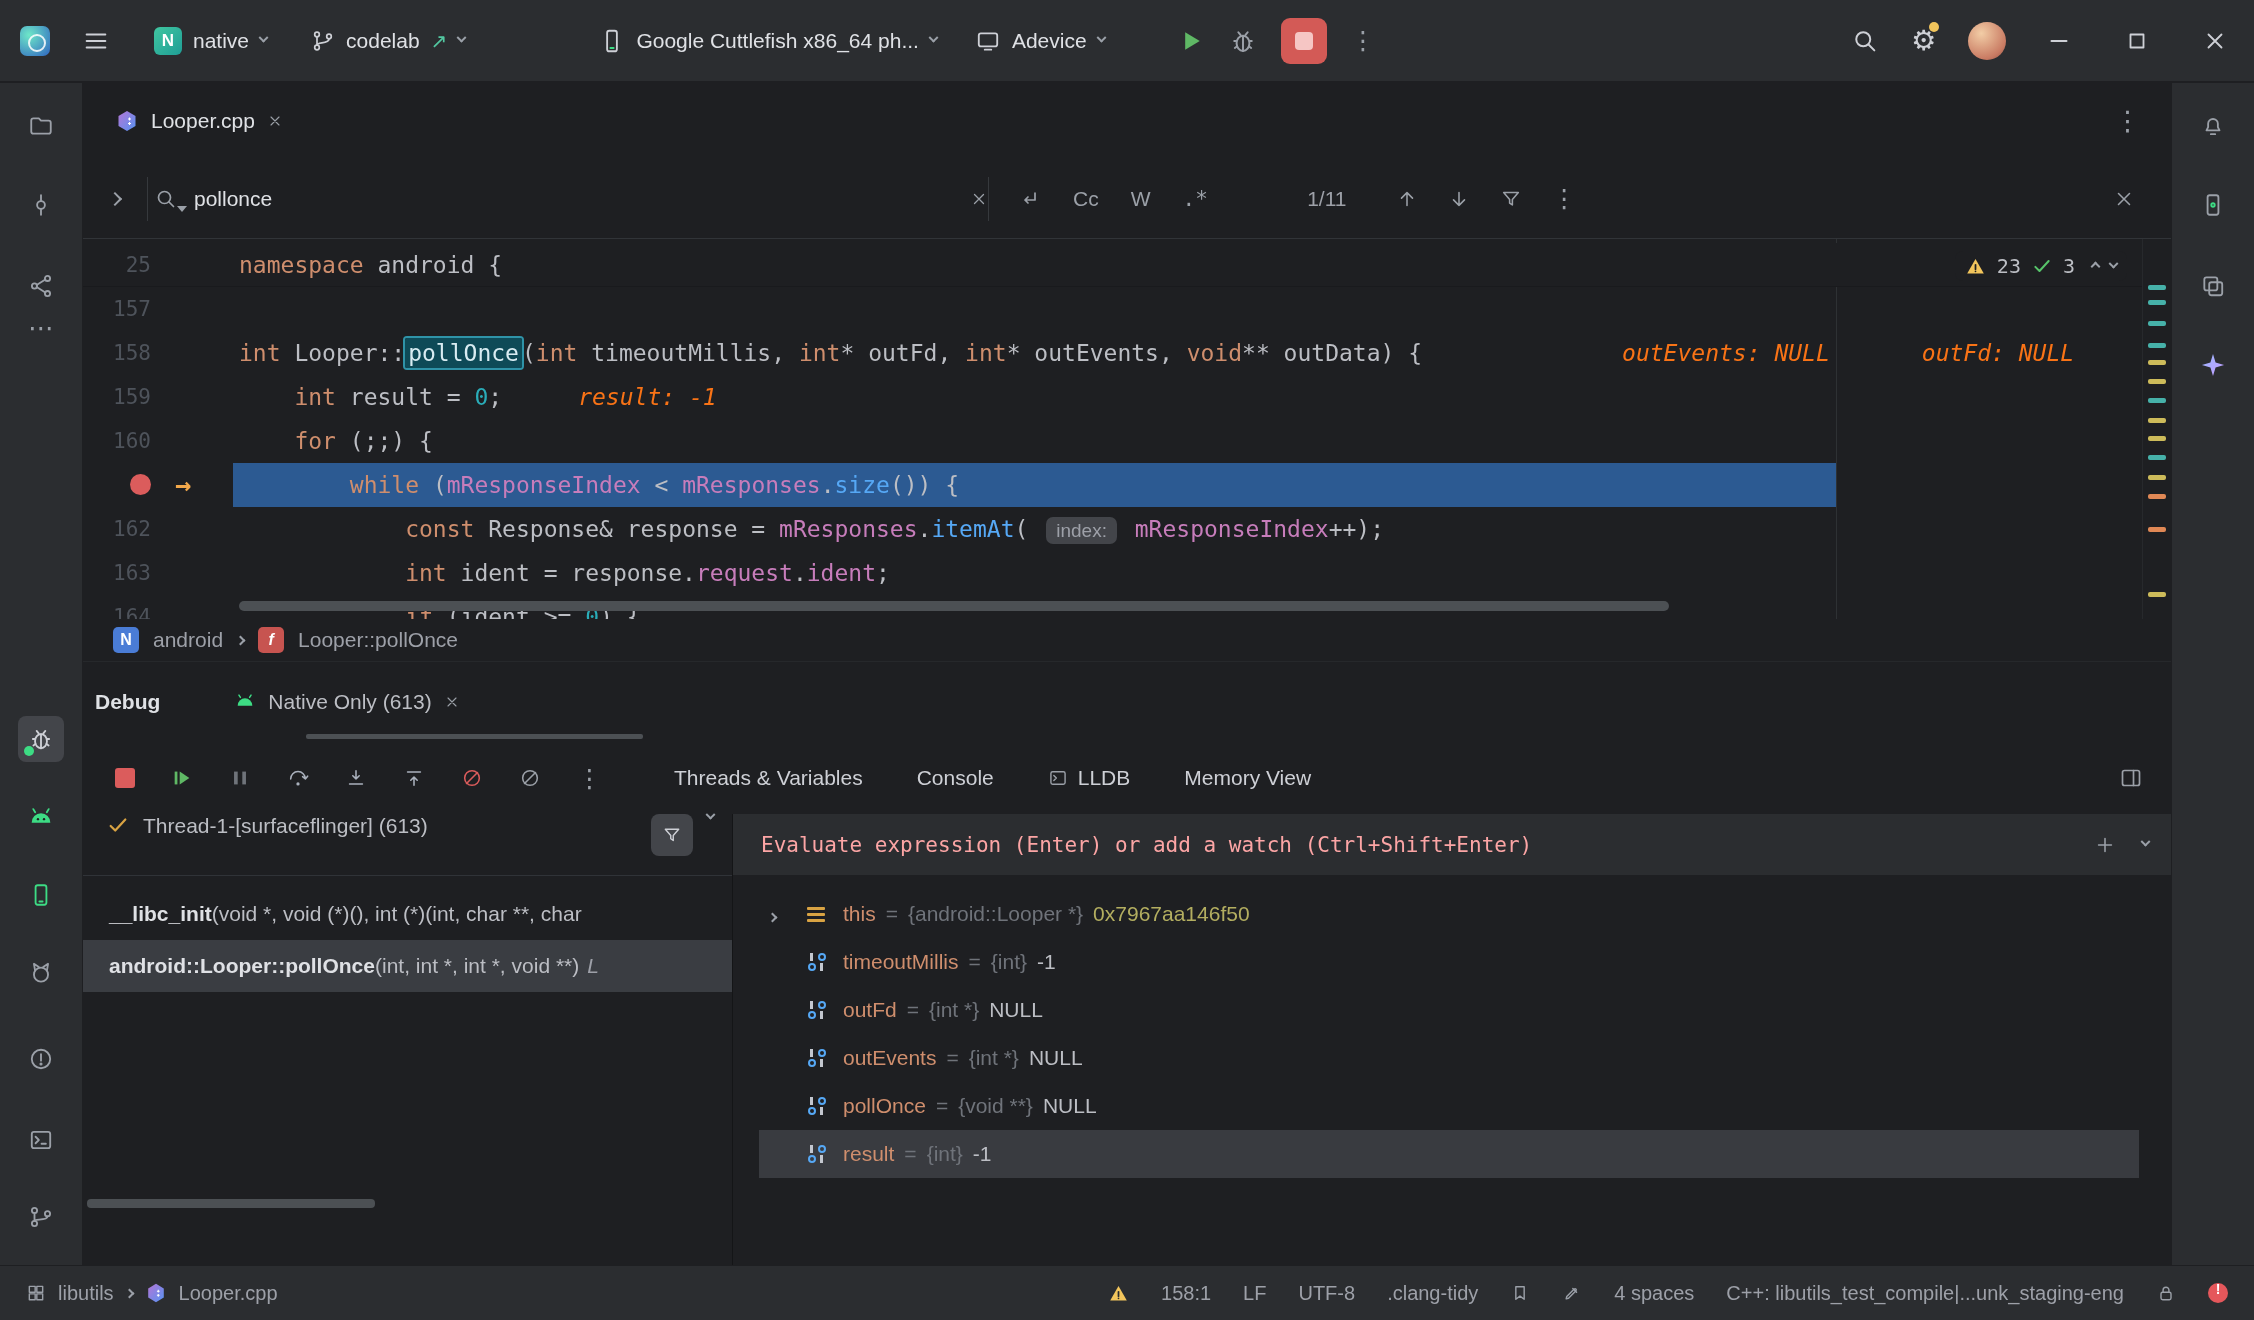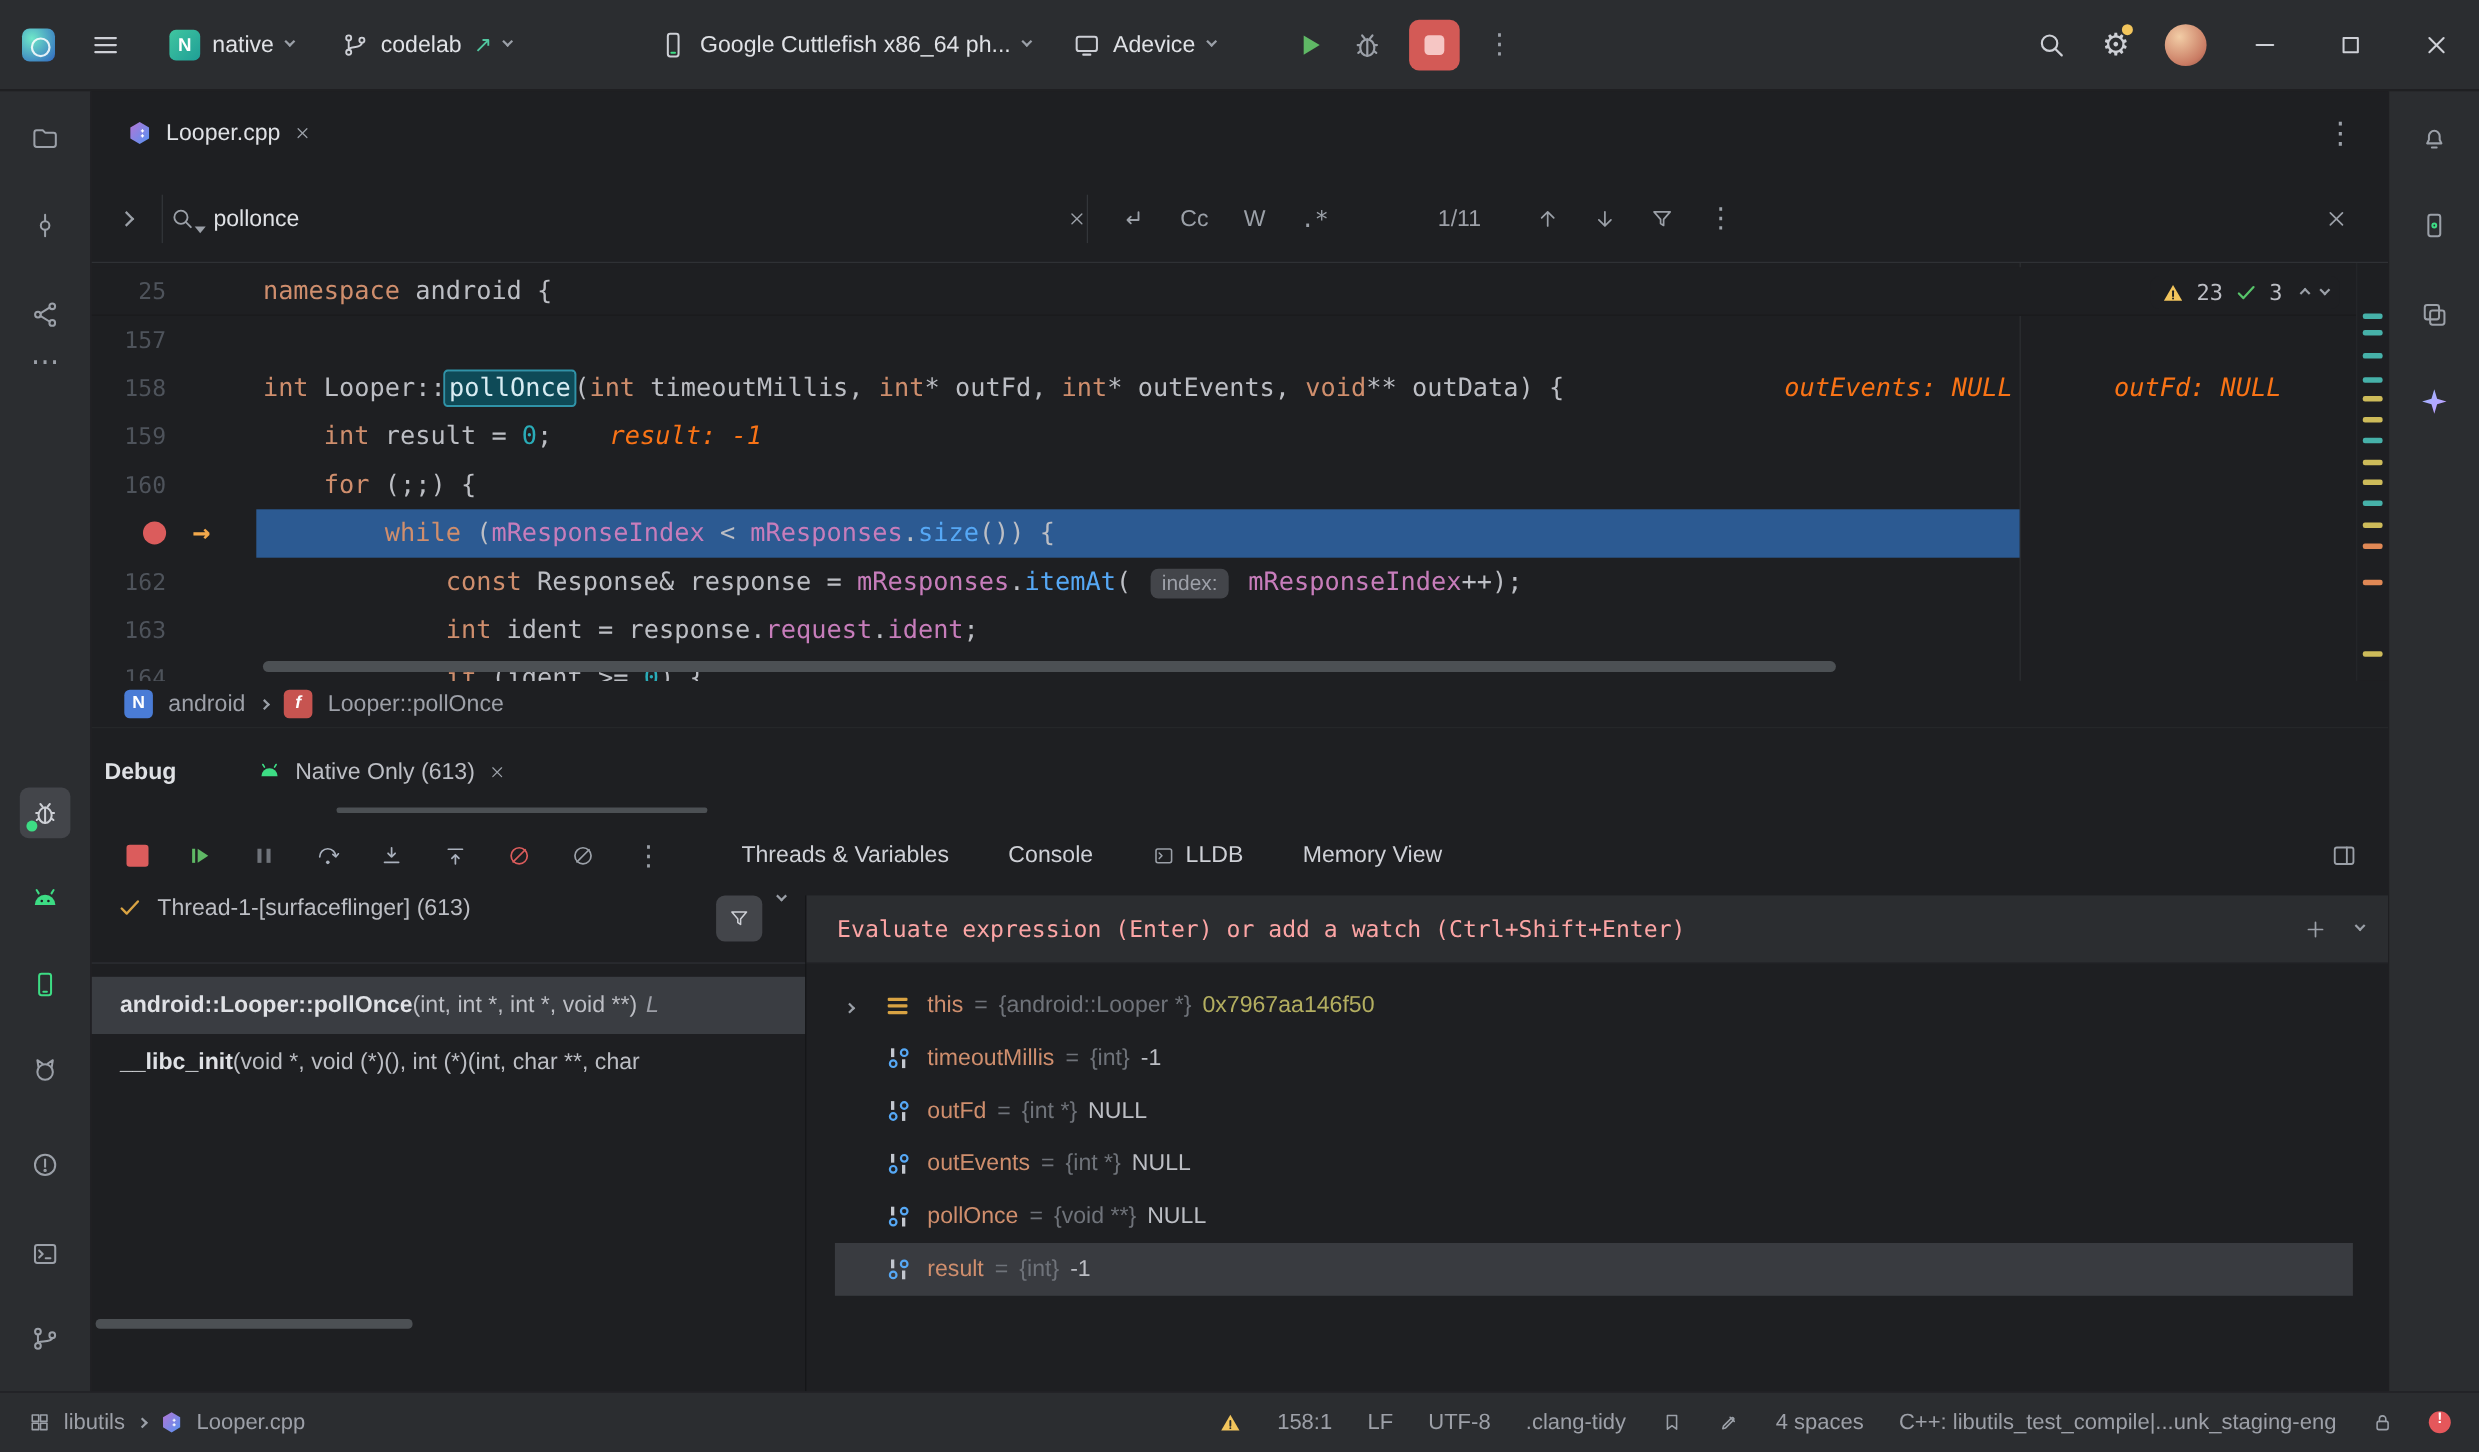--- a/index.html
+++ b/index.html
@@ -422,21 +422,21 @@
           </svg>
         </span>
     </div>
 
     <div class="editor">
       <div class="mguide"></div>
       <div class="ed-lines">
           <div class="ed-row sticky"><div class="gut"><div class="lnum">25</div><div class="gico"></div></div><div class="codewrap"><span class="codeline"><span class="tk-kw">namespace</span><span class="tk-def"> android {</span></span></div></div>
           <div class="ed-row"><div class="gut"><div class="lnum">157</div><div class="gico"></div></div><div class="codewrap"><span class="codeline"></span></div></div>
           <div class="ed-row"><div class="gut"><div class="lnum">158</div><div class="gico"></div></div><div class="codewrap"><span class="codeline"><span class="tk-kw">int</span><span class="tk-def"> Looper::</span><span class="tk-match">pollOnce</span><span class="tk-def">(</span><span class="tk-kw">int</span><span class="tk-def"> timeoutMillis, </span><span class="tk-kw">int</span><span class="tk-def">* outFd, </span><span class="tk-kw">int</span><span class="tk-def">* outEvents, </span><span class="tk-kw">void</span><span class="tk-def">** outData) {</span><span class="hint" style="margin-left: 200px;">outEvents: NULL</span><span class="hint" style="margin-left: 92px;">outFd: NULL</span></span></div></div>
-          <div class="ed-row"><div class="gut"><div class="lnum">159</div><div class="gico"></div></div><div class="codewrap"><span class="codeline"><span class="tk-def">    </span><span class="tk-kw">int</span><span class="tk-def"> result = </span><span class="tk-num">0</span><span class="tk-def">;</span><span class="hint" style="margin-left: 52px; font-style: italic;">result: -1</span></span></div></div>
+          <div class="ed-row"><div class="gut"><div class="lnum">159</div><div class="gico"></div></div><div class="codewrap"><span class="codeline"><span class="tk-def">    </span><span class="tk-kw">int</span><span class="tk-def"> result = </span><span class="tk-num">0</span><span class="tk-def">;</span><span class="hint" style="margin-left: 76px; font-style: italic;">result: -1</span></span></div></div>
           <div class="ed-row"><div class="gut"><div class="lnum">160</div><div class="gico"></div></div><div class="codewrap"><span class="codeline"><span class="tk-def">    </span><span class="tk-kw">for</span><span class="tk-def"> (;;) {</span></span></div></div>
           <div class="ed-row exec"><div class="execbg"></div><div class="gut"><div class="lnum"><span class="bp"></span></div><div class="gico"><span class="earrow">→</span></div></div><div class="codewrap"><span class="codeline"><span class="tk-def">        </span><span class="tk-kw">while</span><span class="tk-def"> (</span><span class="tk-fld">mResponseIndex</span><span class="tk-def"> &lt; </span><span class="tk-fld">mResponses</span><span class="tk-def">.</span><span class="tk-fn">size</span><span class="tk-def">()) {</span></span></div></div>
           <div class="ed-row"><div class="gut"><div class="lnum">162</div><div class="gico"></div></div><div class="codewrap"><span class="codeline"><span class="tk-def">            </span><span class="tk-kw">const</span><span class="tk-def"> Response&amp; response = </span><span class="tk-fld">mResponses</span><span class="tk-def">.</span><span class="tk-fn">itemAt</span><span class="tk-def">( </span><span class="tk-badge">index:</span><span class="tk-def"> </span><span class="tk-fld">mResponseIndex</span><span class="tk-def">++);</span></span></div></div>
           <div class="ed-row"><div class="gut"><div class="lnum">163</div><div class="gico"></div></div><div class="codewrap"><span class="codeline"><span class="tk-def">            </span><span class="tk-kw">int</span><span class="tk-def"> ident = response.</span><span class="tk-fld">request</span><span class="tk-def">.</span><span class="tk-fld">ident</span><span class="tk-def">;</span></span></div></div>
           <div class="ed-row"><div class="gut"><div class="lnum">164</div><div class="gico"></div></div><div class="codewrap"><span class="codeline"><span class="tk-def">            </span><span class="tk-kw">if</span><span class="tk-def"> (ident &gt;= </span><span class="tk-num">0</span><span class="tk-def">) {</span></span></div></div>
         </div>
 
       <div class="inspect">
         <svg width="21" height="21" viewBox="0 0 24 24">
             <path d="M12 3.5L21.5 20h-19z" fill="#f2c55c"></path>
@@ -552,28 +552,28 @@
               </svg>
             <span class="thread-label">Thread-1-[surfaceflinger] (613)</span>
             <span class="funnel-btn">
                 <svg class="ic br" width="20" height="20" viewBox="0 0 24 24">
                   <path d="M4 5h16l-6.5 7.5v6l-3-2v-4z"></path>
                 </svg>
               </span>
             <span class="cv d sm"></span>
           </div>
           <div class="frames">
+            <div class="frame-row">
+              <span class="f-fn">__libc_init</span>
+                <span class="f-sig">(void *, void (*)(), int (*)(int, char **, char</span>
+            </div>
             <div class="frame-row sel">
               <span class="f-fn">android::Looper::pollOnce</span>
                 <span class="f-sig">(int, int *, int *, void **) </span>
                 <span class="f-loc">L</span>
-            </div>
-            <div class="frame-row">
-              <span class="f-fn">__libc_init</span>
-                <span class="f-sig">(void *, void (*)(), int (*)(int, char **, char</span>
             </div>
           </div>
           <div class="lscroll"></div>
         </div>
 
         <div class="vars-pane">
           <div class="eval-bar">
             <span class="eval-text">Evaluate expression (Enter) or add a watch (Ctrl+Shift+Enter)</span>
             <svg class="ic" width="22" height="22" viewBox="0 0 24 24">
                 <path d="M12 5v14M5 12h14"></path>

